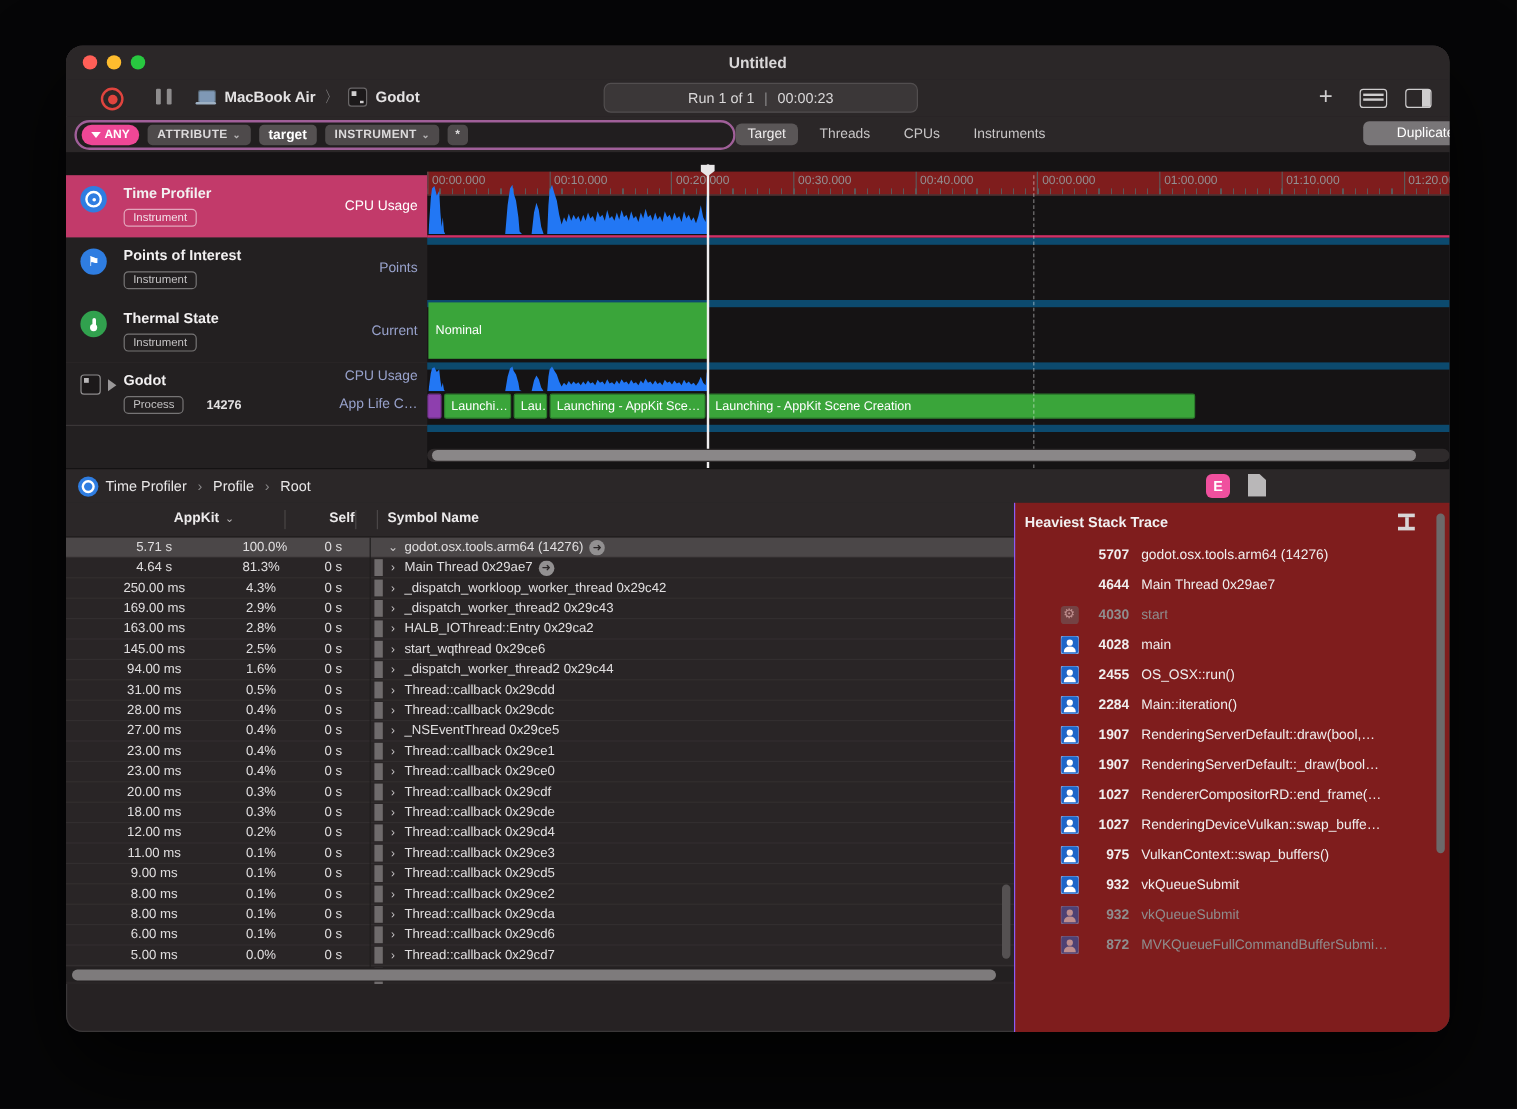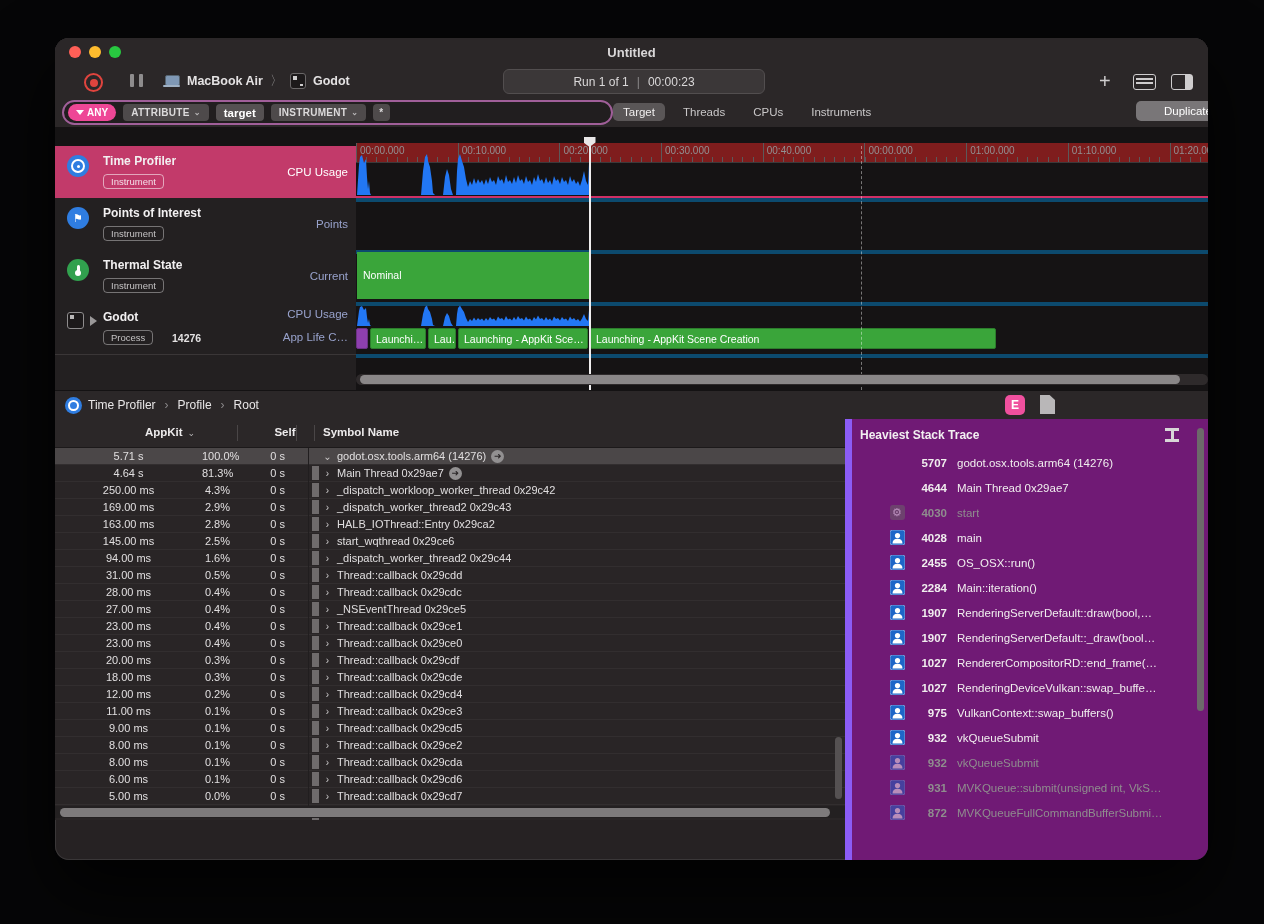--- a/index.html
+++ b/index.html
@@ -72,21 +72,21 @@
   .thermo::after{content:"";position:absolute;left:-1px;bottom:0;width:6px;height:6px;background:#fff;border-radius:50%}
   .proc-ico{position:absolute;left:12px;top:10px;width:15px;height:15px;border-radius:3px;border:1.5px solid #8e8c8d;background:#1c191a}
   .proc-ico::before{content:"";position:absolute;left:2px;top:2px;width:4px;height:4px;background:#b9b7b8}
   .disc{position:absolute;left:35px;top:14px;width:0;height:0;border-top:5px solid transparent;border-bottom:5px solid transparent;border-left:7px solid #9a9899}
   .ttitle{position:absolute;left:48px;top:8px;font-size:12px;font-weight:bold;color:#f2f0f1}
   .tbadge{position:absolute;left:48px;top:28px;font-size:9.5px;color:#c5c3c4;border:1px solid rgba(255,255,255,.38);border-radius:4px;padding:1px 7px}
   .hrow.sel .tbadge{color:#f3dfe8;border-color:rgba(255,255,255,.55)}
   .pid{position:absolute;left:117px;top:30px;font-size:10.5px;font-weight:bold;color:#e4e2e3}
   .lanelab{position:absolute;right:8px;font-size:11.5px;color:#98a2cc;white-space:nowrap}
   .hrow.sel .lanelab{color:#fff}
-  .tlrow{position:absolute;left:301px;width:852px;height:52px;border-bottom:4px solid #0c4a6e;overflow:hidden}
+  .tlrow{position:absolute;left:301px;width:852px;height:52px;border-bottom:6px solid #0c4a6e;overflow:hidden}
   .pinkline{position:absolute;left:301px;top:69px;width:852px;height:2px;background:#cf3066;z-index:4}
   .cpu-svg{position:absolute;left:1px;bottom:3px}
   .nominal{position:absolute;left:1px;top:2px;width:233px;height:47px;background:#3aa53a;color:#fff;font-size:10.5px}
   .nominal span{position:absolute;left:6px;top:17px}
   .lifelane{position:absolute;left:0;top:26px;height:22px;width:852px}
   .seg{position:absolute;top:0;height:21px;border-radius:2px;background:#3aa53a;color:#fff;font-size:10.5px;line-height:21px;
        padding-left:5px;box-sizing:border-box;white-space:nowrap;overflow:hidden;border:1px solid #2c7d2c}
   .seg.purple{background:#8e3fae;border-color:#6c3184}
   .playhead{position:absolute;left:534px;top:10px;width:1.5px;bottom:0;background:#efedee;z-index:6}
   .ph-handle{position:absolute;left:528.5px;top:10px;width:12px;height:10px;background:#e8e6e7;z-index:7;
@@ -139,21 +139,21 @@
             display:flex;align-items:center;gap:7px;padding-left:5px}
   .bb-pill{width:30px;height:13px;border:1px solid #6a6768;border-radius:7px;display:flex;align-items:center;justify-content:center;gap:2px}
   .bb-pill .funnel{border-left-width:3px;border-right-width:3px;border-top-width:4px;border-top-color:#9a9899}
   .bb-pill .chv{font-size:7px;color:#9a9899}
   .bb-ph{font-size:11.5px;color:#807e7f}
   .calltree-btn{position:absolute;left:342px;top:8px;height:19px;padding:0 10px;border:1.5px solid #ff4f93;border-radius:6px;
                 color:#ff4f93;font-size:11.5px;display:flex;align-items:center}
   .bb-item{position:absolute;top:13px;font-size:11.5px;color:#d5d3d4}
 
   
-  .rightpanel{position:absolute;left:790px;top:381px;right:0;bottom:0;background:#701a75;border-left:7px solid #8b5cf6}
+  .rightpanel{position:absolute;left:790px;top:381px;right:0;bottom:0;background:#7f1d1d;border-left:1px solid #8b5cf6}
   .sp-title{position:absolute;left:8px;top:9px;font-size:12px;font-weight:bold;color:#f2f0f1}
   .collapse-ico{position:absolute;right:29px;top:9px;width:14px;height:14px}
   .collapse-ico::before{content:"";position:absolute;left:0;top:0;width:14px;height:2.5px;background:#d8d6d7;box-shadow:0 11px 0 #d8d6d7}
   .collapse-ico::after{content:"";position:absolute;left:5.5px;top:2.5px;width:3px;height:9px;background:#d8d6d7}
   .srows{position:absolute;left:0;top:31px;right:0}
   .srow{height:25px;display:flex;align-items:center;padding-left:8px;font-size:11.5px;color:#f0eeee}
   .srow.dim{color:#8f8d8e}
   .s-iconbox{width:18px;height:16px;margin-left:28px;flex:0 0 18px;display:flex;align-items:center;justify-content:center}
   .srow.dim .s-iconbox{opacity:.5}
   .s-count{width:38px;text-align:right;margin-left:3px;flex:0 0 38px;font-weight:bold}
@@ -767,32 +767,20 @@
         </div>
         <div class="srow dim">
           <span class="s-iconbox">
             <svg width="15" height="15" viewBox="0 0 15 15">
               <rect x="0" y="0" width="15" height="15" rx="2.5" fill="#1e66c8" stroke="#7fa8e0" stroke-width="1"></rect>
               <circle cx="7.5" cy="5.6" r="2.6" fill="#fff"></circle>
               <path d="M2.5,13.5 Q2.5,8.8 7.5,8.8 Q12.5,8.8 12.5,13.5 Z" fill="#fff"></path>
             </svg>
 
           </span>
-          <span class="s-count">931</span>
-          <span class="s-name">MVKQueue::submit(unsigned int, VkS…</span>
-        </div>
-        <div class="srow dim">
-          <span class="s-iconbox">
-            <svg width="15" height="15" viewBox="0 0 15 15">
-              <rect x="0" y="0" width="15" height="15" rx="2.5" fill="#1e66c8" stroke="#7fa8e0" stroke-width="1"></rect>
-              <circle cx="7.5" cy="5.6" r="2.6" fill="#fff"></circle>
-              <path d="M2.5,13.5 Q2.5,8.8 7.5,8.8 Q12.5,8.8 12.5,13.5 Z" fill="#fff"></path>
-            </svg>
-
-          </span>
           <span class="s-count">872</span>
           <span class="s-name">MVKQueueFullCommandBufferSubmi…</span>
         </div>
     </div>
     <div class="sp-vscroll"></div>
   </div>
 
 </div>
 
 </body></html>

